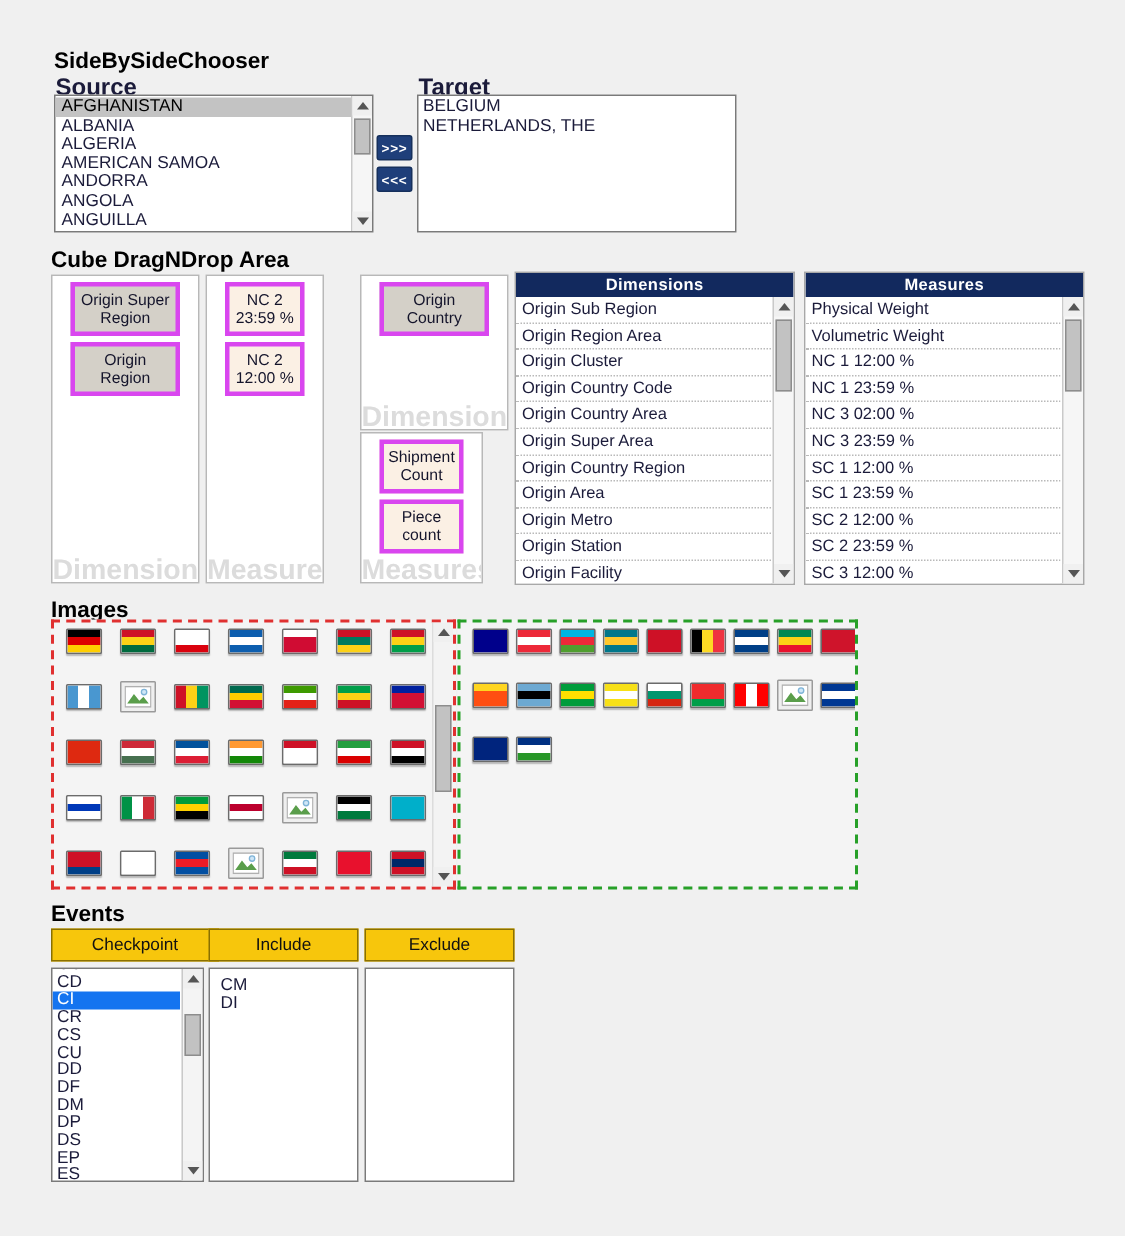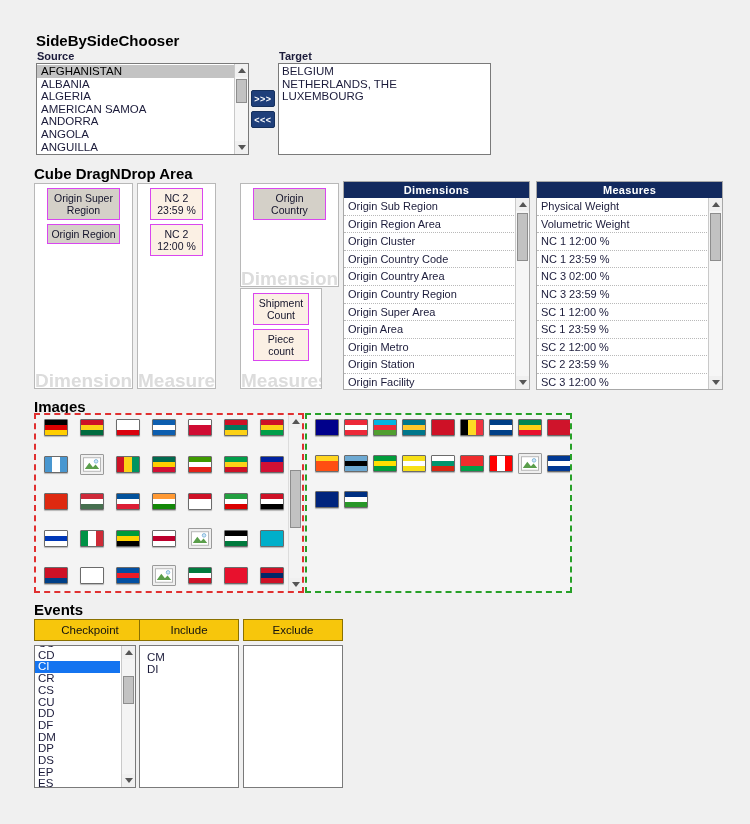--- a/index.html
+++ b/index.html
@@ -30,21 +30,21 @@
     font-size: 15px;
     font-weight: bold;
     color: #000;
     letter-spacing: 0px;
     white-space: nowrap;
   }
 
   
   .small-label {
     position: absolute;
-    font-size: 11px;
+    font-size: 16px;
     font-weight: bold;
     color: #1b1b3a;
   }
 
   
   #sbs-source-box, #sbs-target-box {
     position: absolute;
     background: #ffffff;
     border: 1px solid #7a7a7a;
     box-sizing: border-box;
@@ -154,21 +154,21 @@
     font-weight: bold;
     color: #dcdcdc;
     letter-spacing: 0px;
     pointer-events: none;
     white-space: nowrap;
   }
   .chip {
     position: relative;
     margin: 4px auto 0 auto;
     width: calc(100% - 24px);
-    border: 1px solid #d946ef;
+    border: 3px solid #d946ef;
     font-size: 10.5px;
     line-height: 12px;
     text-align: center;
     padding: 3px 2px;
     box-sizing: border-box;
     cursor: move;
     color: #14142b;
   }
   .chip.dim { background: #d4d0c8; }
   .chip.meas { background: #fbf0e4; }
@@ -327,21 +327,20 @@
       <div class="arrow down">
           <i></i>
         </div>
     </div>
   </div>
 
   <div id="sbs-target-box">
     <ul class="opt-list" id="target-list">
         <li class="opt">BELGIUM</li>
         <li class="opt">NETHERLANDS, THE</li>
-        <li class="opt">LUXEMBOURG</li>
       </ul>
   </div>
 
   <div class="xfer-btn" id="xfer-add">&gt;&gt;&gt;</div>
   <div class="xfer-btn" id="xfer-remove">&lt;&lt;&lt;</div>
 
   <div class="sec-title" style="left:34px; top:165px;">Cube DragNDrop Area</div>
 
   <div class="dnd-col" style="left:34px; top:183px; width:99px; height:206px;">
     <div class="chip dim">Origin Super Region</div>
@@ -367,22 +366,22 @@
   </div>
 
   <div class="listpanel" style="left:343px; top:181px; width:187px; height:209px;">
     <div class="lp-head">Dimensions</div>
     <div class="lp-body" id="dims-body">
         <div class="lp-row">Origin Sub Region</div>
         <div class="lp-row">Origin Region Area</div>
         <div class="lp-row">Origin Cluster</div>
         <div class="lp-row">Origin Country Code</div>
         <div class="lp-row">Origin Country Area</div>
+        <div class="lp-row">Origin Super Area</div>
         <div class="lp-row">Origin Country Region</div>
-        <div class="lp-row">Origin Super Area</div>
         <div class="lp-row">Origin Area</div>
         <div class="lp-row">Origin Metro</div>
         <div class="lp-row">Origin Station</div>
         <div class="lp-row">Origin Facility</div>
       </div>
     <div class="vscroll">
       <div class="arrow up">
           <i></i>
         </div>
       <div class="thumb" style="top:15px; height:48px;"></div>

